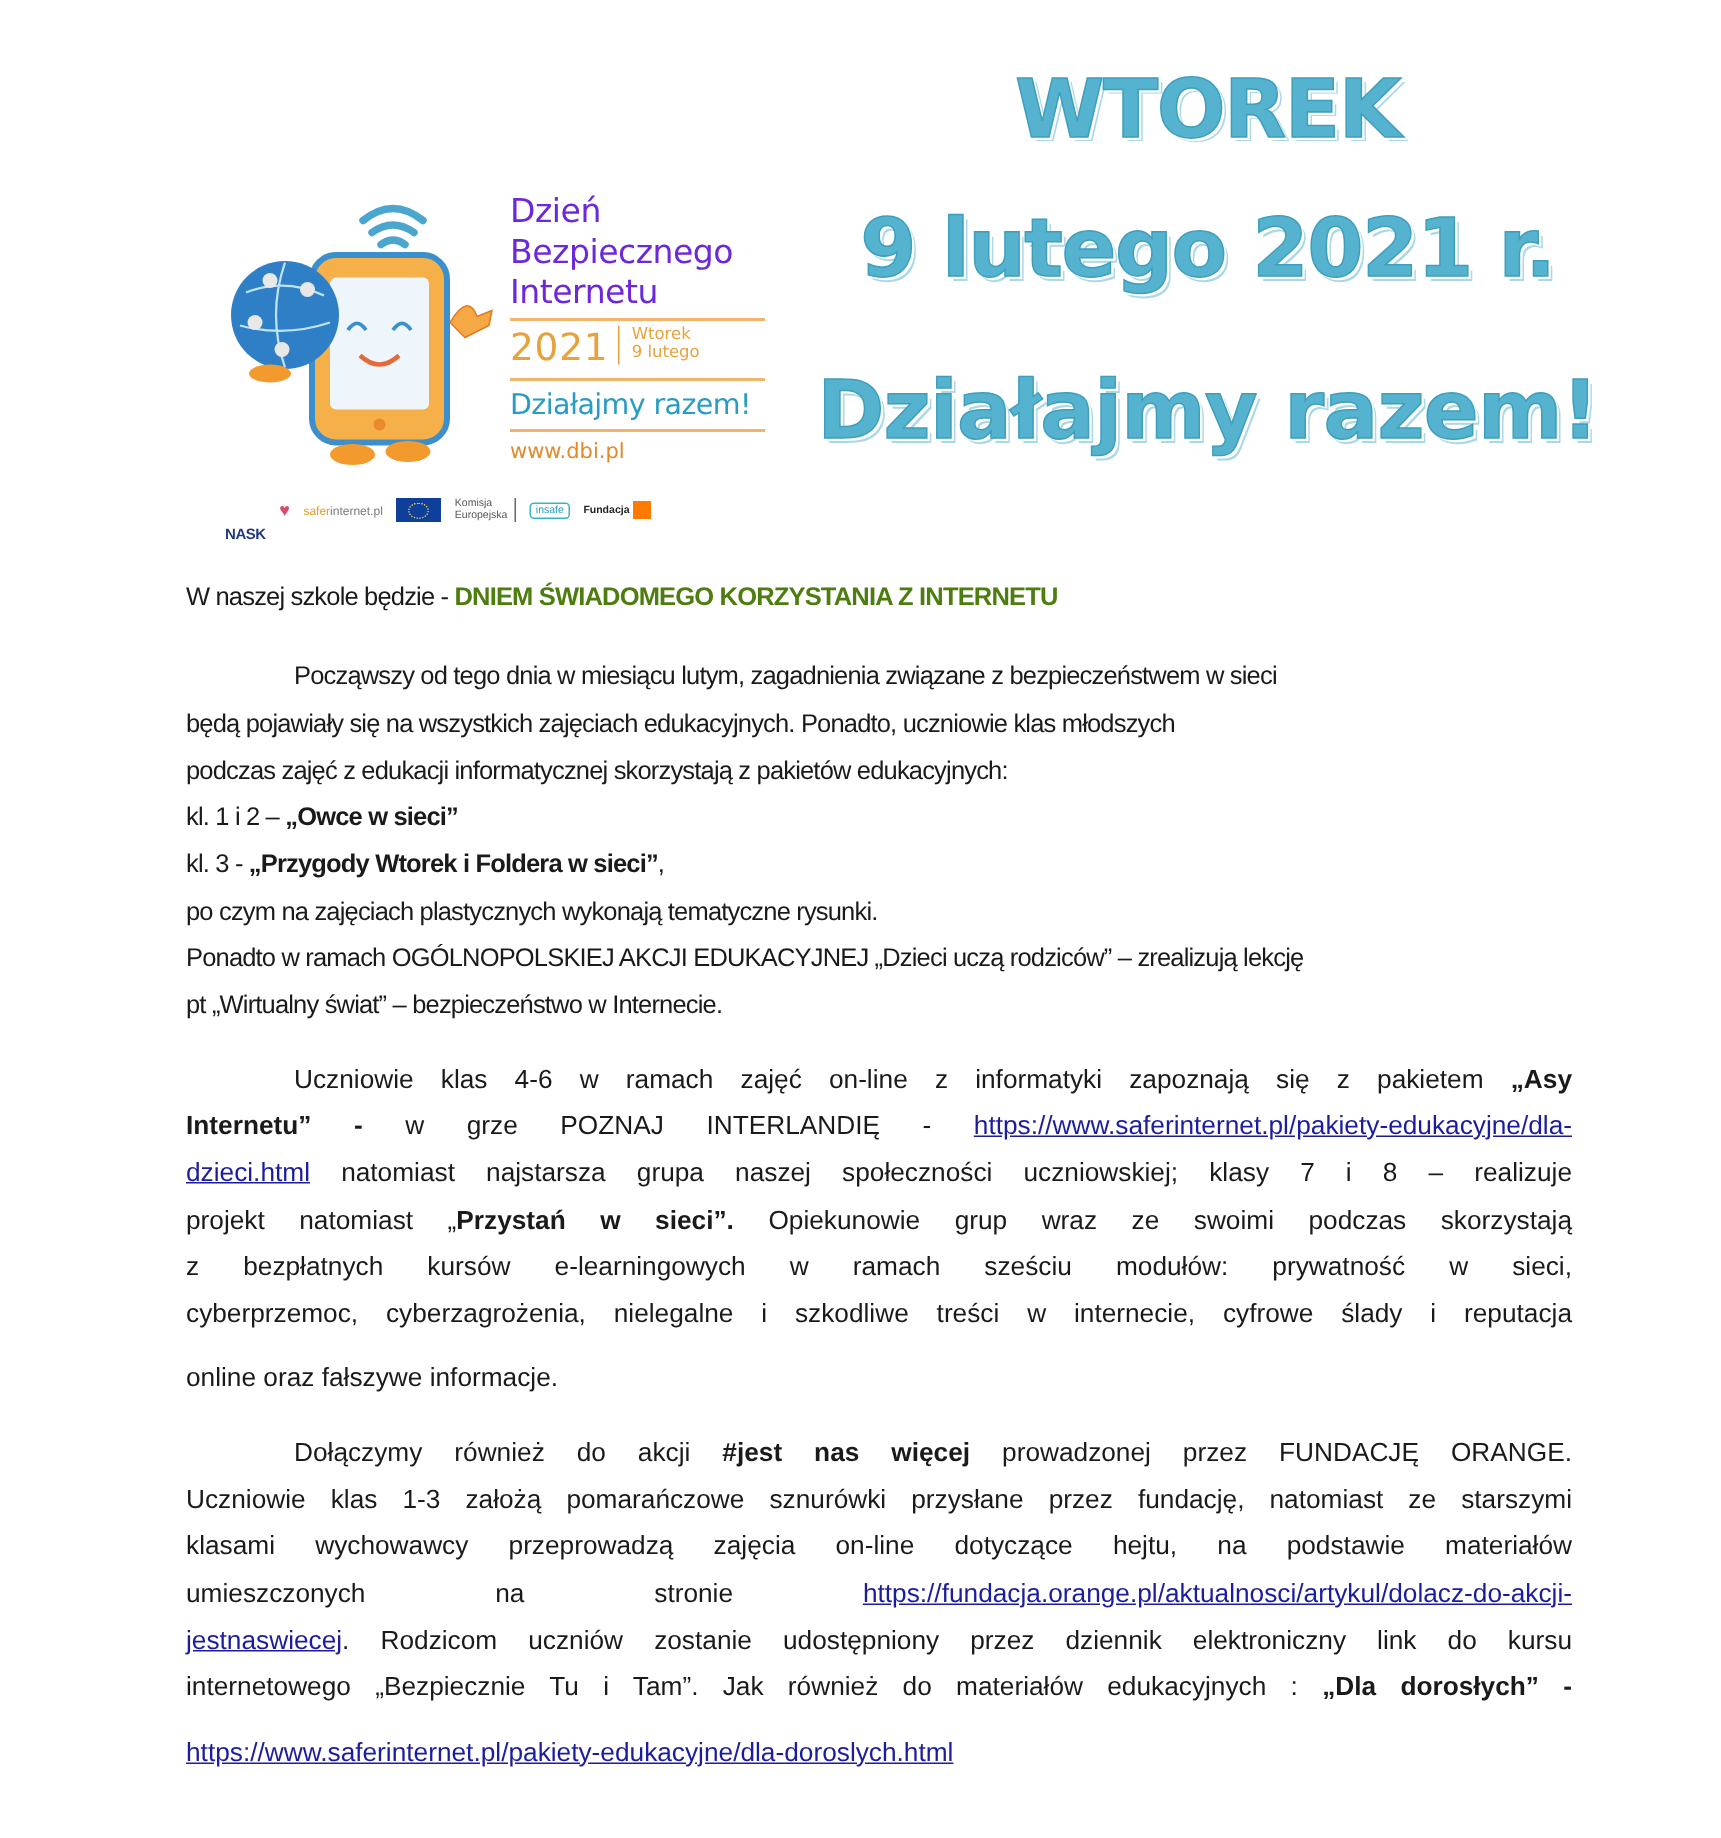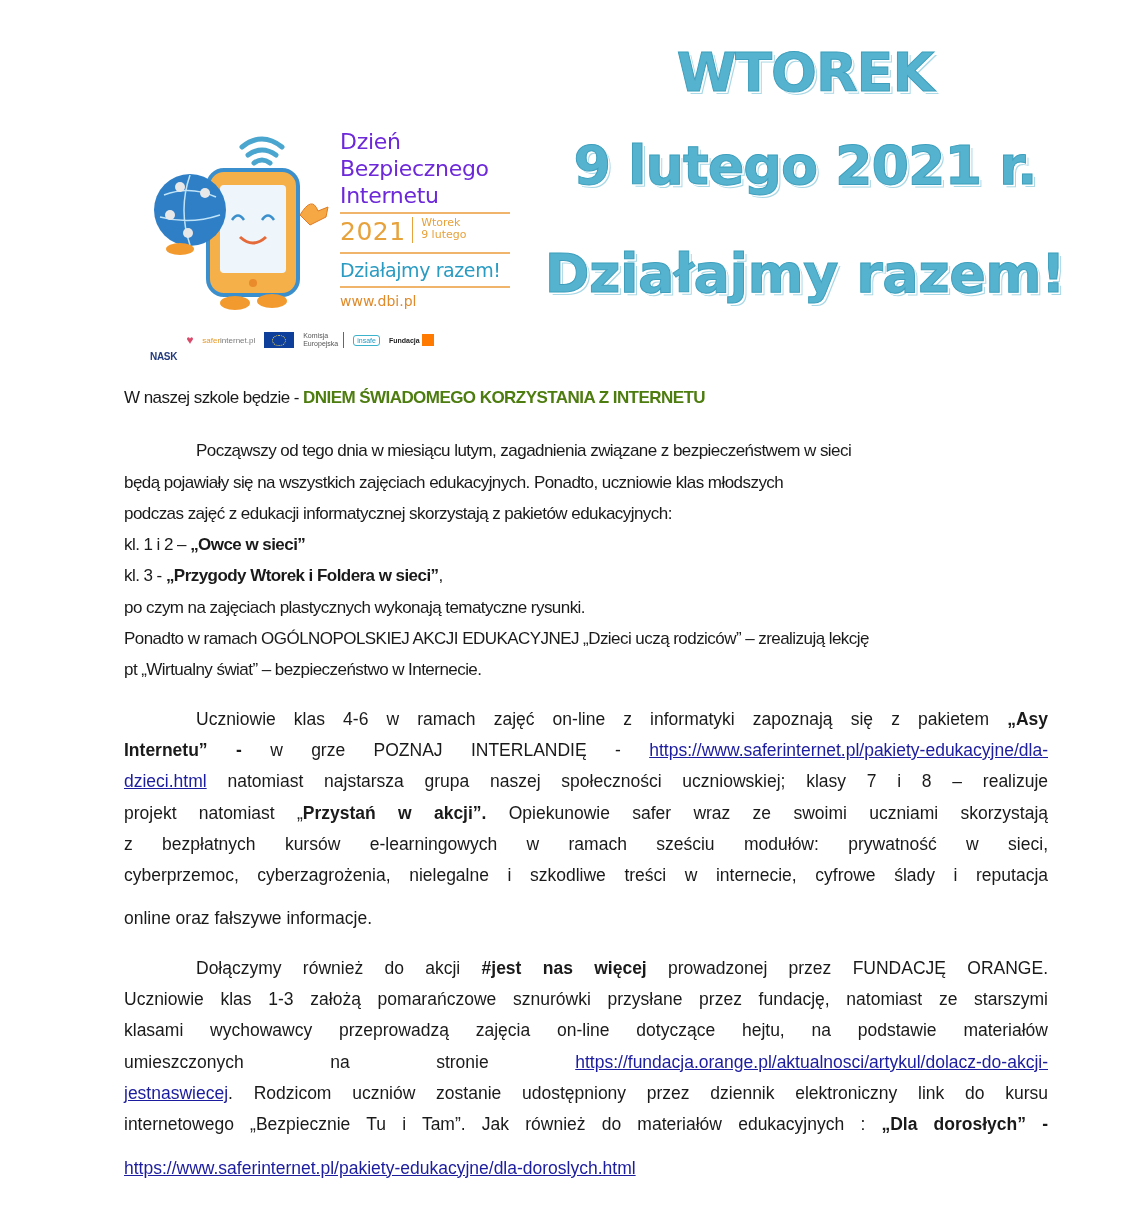--- a/index.html
+++ b/index.html
@@ -157,21 +157,21 @@
     <div class="line justify indent">
       <span>Uczniowie klas  4-6 w ramach zajęć on-line z informatyki zapoznają się z pakietem </span><span class="bold">„Asy</span>
     </div>
     <div class="line justify">
       <span class="bold">Internetu” -</span><span>  w grze POZNAJ INTERLANDIĘ  - </span><a class="link">https://www.saferinternet.pl/pakiety-edukacyjne/dla-</a>
     </div>
     <div class="line justify">
       <a class="link">dzieci.html</a><span> natomiast  najstarsza grupa naszej społeczności uczniowskiej; klasy  7 i 8 – realizuje</span>
     </div>
     <div class="line justify">
-      <span>projekt natomiast  „</span><span class="bold">Przystań w akcji”.</span><span> Opiekunowie safer wraz ze swoimi uczniami skorzystają</span>
+      <span>projekt natomiast  „</span><span class="bold">Przystań w sieci”.</span><span> Opiekunowie grup wraz ze swoimi podczas skorzystają</span>
     </div>
     <div class="line justify">z bezpłatnych kursów e-learningowych w ramach sześciu modułów: prywatność w sieci,</div>
     <div class="line justify">cyberprzemoc, cyberzagrożenia, nielegalne i szkodliwe treści w internecie, cyfrowe ślady i reputacja</div>
     <div class="line last">online oraz fałszywe informacje.</div>
   </div>
 
   <div class="gap2"></div>
 
   <div>
     <div class="line justify indent">

